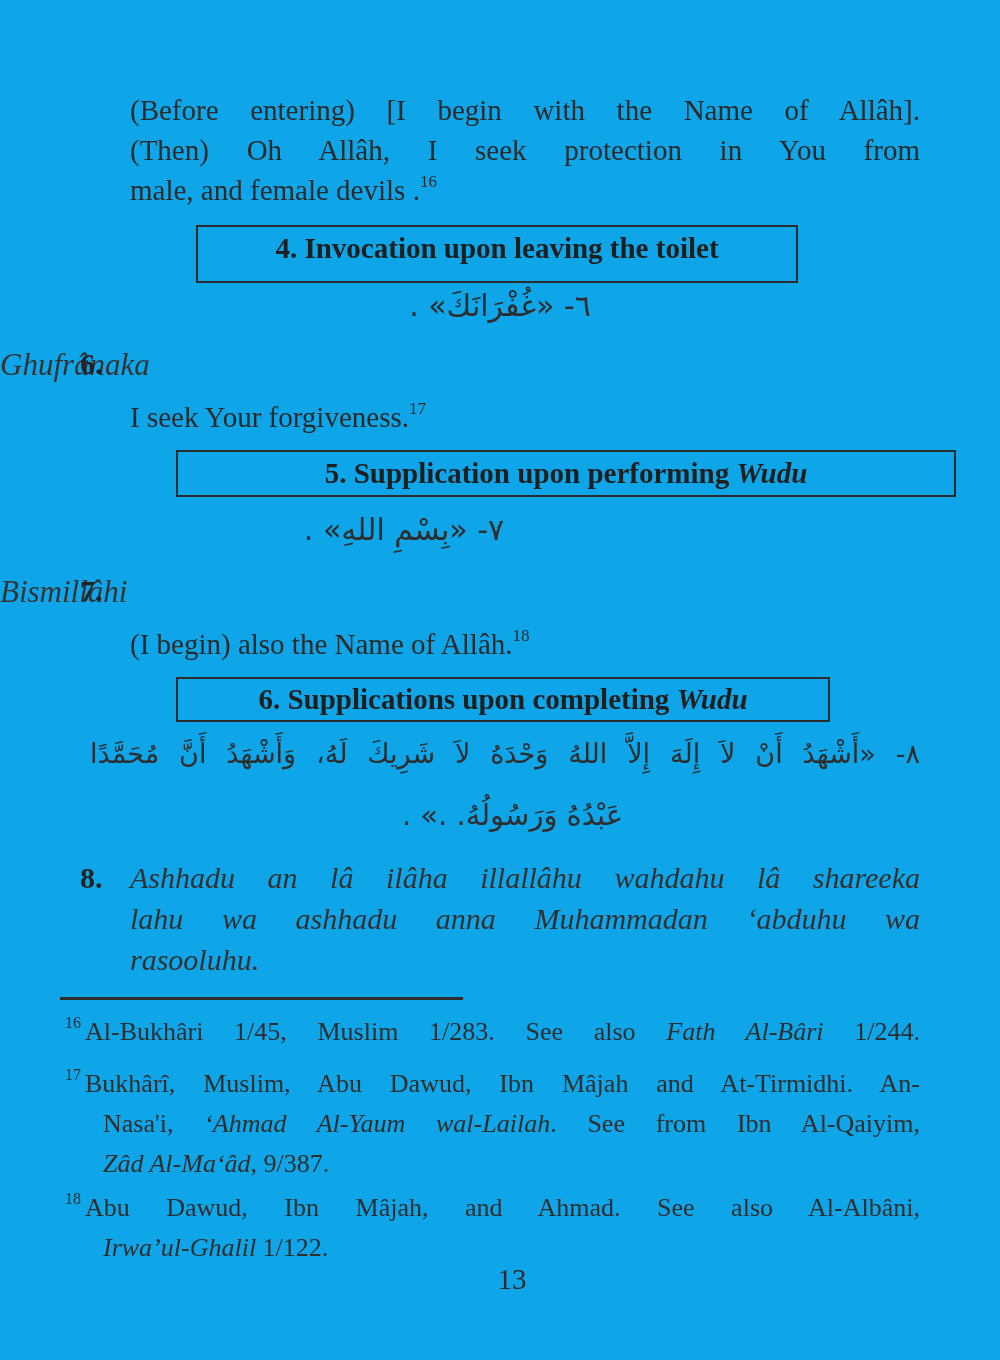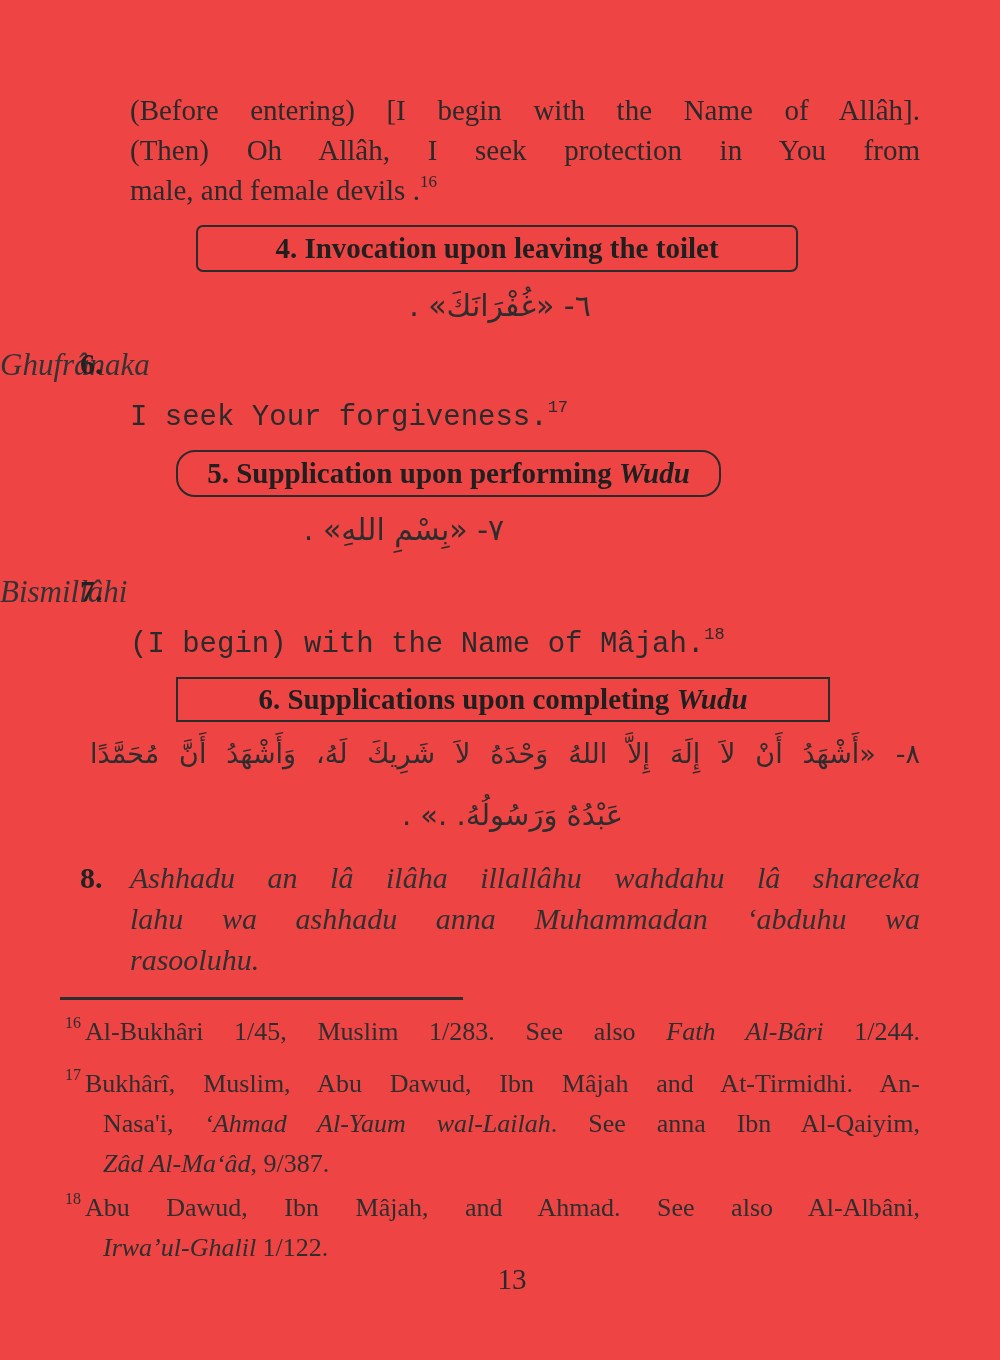--- a/index.html
+++ b/index.html
@@ -4,21 +4,21 @@
 <style>
   html, body {
     margin: 0;
     padding: 0;
     background: #ffffff;
   }
   .page {
     position: relative;
     width: 1000px;
     height: 1360px;
-    background: #ef4444;
+    background: #0ea5e9;
     color: #272727;
     font-family: "Liberation Serif", serif;
     overflow: hidden;
   }
   .abs { position: absolute; }
 
   
   .bodytext { font-size: 29px; line-height: 40px; color: #2a2a2a; }
   .jline { text-align: justify; text-align-last: justify; }
   .lline { text-align: left; }
@@ -56,21 +56,21 @@
     font-weight: bold;
     font-size: 30px;
     color: #222;
   }
   .translit {
     font-style: italic;
     font-size: 31px;
     color: #333;
     display: block;
   }
-  .trans { font-size: 29px; color: #2a2a2a; font-family: Liberation Mono, monospace; }
+  .trans { font-size: 29px; color: #2a2a2a; }
 
   
   .para8 {
     font-size: 30px;
     line-height: 41px;
     font-style: italic;
     color: #303030;
   }
   .para8 .num8 {
     position: absolute;
@@ -108,48 +108,48 @@
 <body>
 
 <div class="page">
 
   <div class="abs bodytext" style="top:90px; left:130px; width:790px;">
     <div class="jline">(Before entering) [I begin with the Name of Allâh].</div>
     <div class="jline">(Then) Oh Allâh, I seek protection in You from</div>
     <div class="lline"><span>male, and female devils .</span><sup class="ref">16</sup></div>
   </div>
 
-  <div class="abs hbox" style="top:225px; left:196px; width:602px; height:47px; line-height:43px;border-radius:7px;">
+  <div class="abs hbox" style="top:225px; left:196px; width:602px; height:58px; line-height:43px;">
     <span>4. Invocation upon leaving the toilet</span><span class="it"></span>
   </div>
 
   <div class="abs arabic ar-center" style="top:288px; left:0; width:1000px;" dir="rtl">٦- «غُفْرَانَكَ» .</div>
 
   <div class="abs" style="top:347px; left:0; width:1000px;">
     <span class="abs itemnum" style="left:80px; top:0;">6.</span>
     <span class="translit">Ghufrânaka</span>
   </div>
 
   <div class="abs trans" style="top:401px; left:130px;">
     <span>I seek Your forgiveness.</span><sup class="ref">17</sup>
   </div>
 
-  <div class="abs hbox" style="top:450px; left:176px; width:545px; height:47px; line-height:43px;border-radius:19px;">
+  <div class="abs hbox" style="top:450px; left:176px; width:780px; height:47px; line-height:43px;">
     <span>5. Supplication upon performing </span><span class="it">Wudu</span>
   </div>
 
   <div class="abs arabic ar-center" style="top:512px; left:0; width:808px;" dir="rtl">٧- «بِسْمِ اللهِ» .</div>
 
   <div class="abs" style="top:574px; left:0; width:1000px;">
     <span class="abs itemnum" style="left:80px; top:0;">7.</span>
     <span class="translit">Bismillâhi</span>
   </div>
 
   <div class="abs trans" style="top:628px; left:130px;">
-    <span>(I begin) with the Name of Mâjah.</span><sup class="ref">18</sup>
+    <span>(I begin) also the Name of Allâh.</span><sup class="ref">18</sup>
   </div>
 
   <div class="abs hbox" style="top:677px; left:176px; width:654px; height:45px; line-height:41px;">
     <span>6. Supplications upon completing </span><span class="it">Wudu</span>
   </div>
 
   <div class="abs arabic ar-just" style="top:738px; left:90px; width:830px;" dir="rtl">٨- «أَشْهَدُ أَنْ لاَ إِلَهَ إِلاَّ اللهُ وَحْدَهُ لاَ شَرِيكَ لَهُ، وَأَشْهَدُ أَنَّ مُحَمَّدًا</div>
   <div class="abs arabic ar-right" style="top:798px; left:90px; width:845px;" dir="rtl">عَبْدُهُ وَرَسُولُهُ. .» .</div>
 
   <div class="abs para8" style="top:857px; left:130px; width:790px;">
@@ -165,21 +165,21 @@
     <div class="jline">
       <sup class="fnref">16</sup><span>Al-Bukhâri 1/45, Muslim 1/283. See also </span><span class="it">Fath Al-Bâri</span><span> 1/244.</span>
     </div>
   </div>
 
   <div class="abs fn" style="top:1064px; left:65px; width:855px;">
     <div class="jline">
       <sup class="fnref">17</sup><span>Bukhârî, Muslim, Abu Dawud, Ibn Mâjah and At-Tirmidhi. An-</span>
     </div>
     <div class="cont jline">
-      <span>Nasa'i, </span><span class="it">‘Ahmad Al-Yaum wal-Lailah</span><span>. See anna Ibn Al-Qaiyim,</span>
+      <span>Nasa'i, </span><span class="it">‘Ahmad Al-Yaum wal-Lailah</span><span>. See from Ibn Al-Qaiyim,</span>
     </div>
     <div class="cont lline">
       <span class="it">Zâd Al-Ma‘âd</span><span>, 9/387.</span>
     </div>
   </div>
 
   <div class="abs fn" style="top:1188px; left:65px; width:855px;">
     <div class="jline">
       <sup class="fnref">18</sup><span>Abu Dawud, Ibn Mâjah, and Ahmad. See also Al-Albâni,</span>
     </div>

